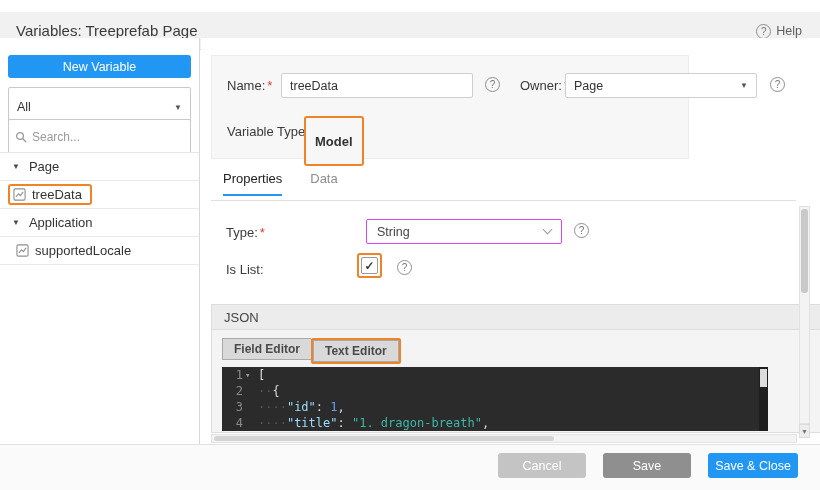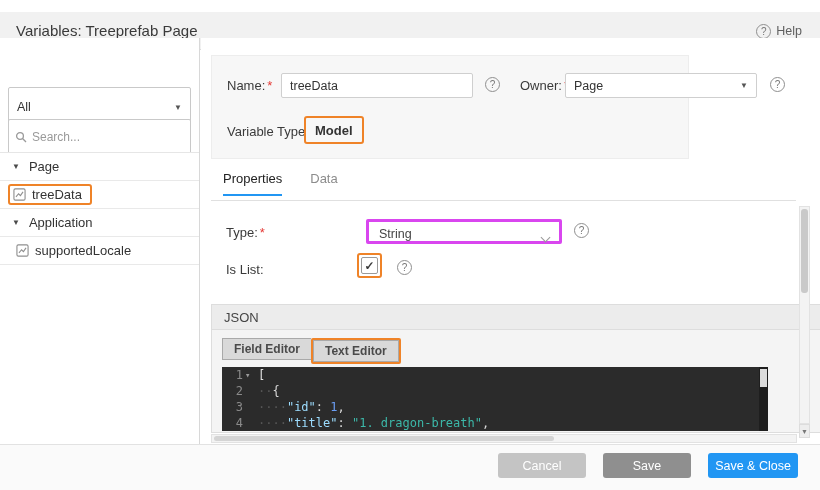--- a/index.html
+++ b/index.html
@@ -34,29 +34,29 @@
   .req { color:#e53935; margin-left:2px; }
   .formpanel { position:absolute; left:10px; top:17px; width:478px; height:104px; background:#f7f7f7; border:1px solid #ededed; }
   .lbl-name { position:absolute; left:15px; top:22px; }
   .in-name { position:absolute; left:69px; top:17px; width:192px; height:25px; border:1px solid #cfcfcf; border-radius:2px; padding:0 8px; font-size:12.5px; color:#333; font-family:inherit; background:#fff; }
   .qc-name { position:absolute; left:273px; top:21px; }
   .lbl-owner { position:absolute; left:308px; top:22px; }
   .sel-owner { position:absolute; left:353px; top:17px; width:192px; height:25px; border:1px solid #cfcfcf; border-radius:2px; background:#fff; display:flex; align-items:center; padding:0 8px; font-size:12.5px; color:#333; cursor:pointer; }
   .sel-owner .caret { margin-left:auto; font-size:8px; color:#555; }
   .qc-owner { position:absolute; left:558px; top:21px; }
   .lbl-vtype { position:absolute; left:15px; top:68px; }
-  .annot-model { position:absolute; left:92px; top:60px; border:2px solid #ef8328; border-radius:3px; padding:3px 9px; background:#f7f7f7; }
+  .annot-model { position:absolute; left:92px; top:60px; border:2px solid #ef8328; border-radius:3px; padding:14px 9px; background:#f7f7f7; }
   .annot-model span { font-size:13px; font-weight:bold; color:#333; }
 
   .tabs { position:absolute; left:10px; top:133px; right:24px; height:30px; border-bottom:1px solid #e0e0e0; display:flex; align-items:flex-start; gap:28px; padding-left:12px; }
   .tab { font-size:13px; padding-bottom:8px; color:#8c8c8c; cursor:pointer; }
   .tab.active { color:#222; border-bottom:2px solid #2196f3; margin-bottom:-1px; }
 
   .lbl-type { position:absolute; left:25px; top:187px; }
-  .sel-type { position:absolute; left:165px; top:181px; width:196px; height:25px; border:3px solid #d946ef; border-radius:2px; background:#fff; display:flex; align-items:flex-end; padding:0 10px; font-size:12.5px; color:#444; cursor:pointer; }
+  .sel-type { position:absolute; left:165px; top:181px; width:196px; height:25px; border:1px solid #d946ef; border-radius:2px; background:#fff; display:flex; align-items:center; padding:0 10px; font-size:12.5px; color:#444; cursor:pointer; }
   .chev { margin-left:auto; width:7px; height:7px; border-right:1.5px solid #999; border-bottom:1.5px solid #999; transform:rotate(45deg); margin-top:-4px; }
   .qc-type { position:absolute; left:373px; top:185px; }
   .lbl-islist { position:absolute; left:25px; top:224px; }
   .annot-check { position:absolute; left:156px; top:215px; border:2px solid #ef8328; border-radius:3px; padding:2px; background:#fff; }
   .checkbox { width:17px; height:17px; border:1px solid #9a9a9a; border-radius:2px; background:#fff; display:flex; align-items:center; justify-content:center; font-size:12px; font-weight:bold; color:#3a3a3a; cursor:pointer; }
   .qc-islist { position:absolute; left:196px; top:222px; }
 
   
   .jsonpanel { position:absolute; left:10px; top:266px; width:680px; height:129px; border:1px solid #ddd; background:#f4f4f4; }
   .jsonhdr { height:25px; background:#ececec; border-bottom:1px solid #ddd; display:flex; align-items:center; padding:0 12px; font-size:13px; color:#444; }
@@ -102,20 +102,21 @@
 
   <div class="hdr">
     <h1>Variables: Treeprefab Page</h1>
     <div class="help">
       <span class="qc">?</span>
       <span>Help</span>
     </div>
   </div>
 
   <div class="sidebar">
+    <button class="btn-new">New Variable</button>
 
     <div class="filter">
       <span>All</span>
       <span class="caret">▼</span>
     </div>
 
     <div class="searchbox">
       <svg class="search-ic" width="12" height="12" viewBox="0 0 12 12">
         <circle cx="5" cy="5" r="3.4" fill="none" stroke="#9a9a9a" stroke-width="1.3"></circle>
         <line x1="7.8" y1="7.8" x2="11" y2="11" stroke="#9a9a9a" stroke-width="1.3"></line>

